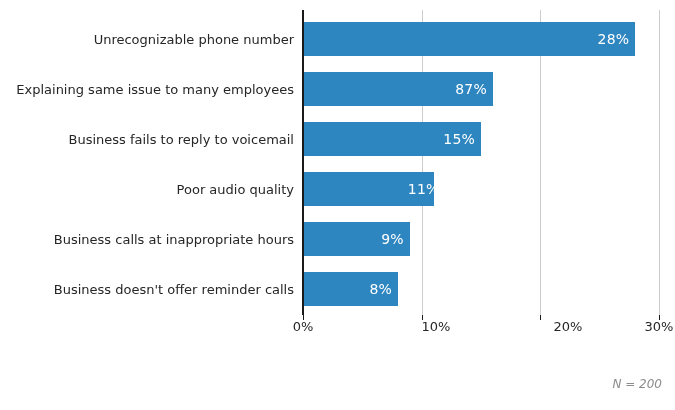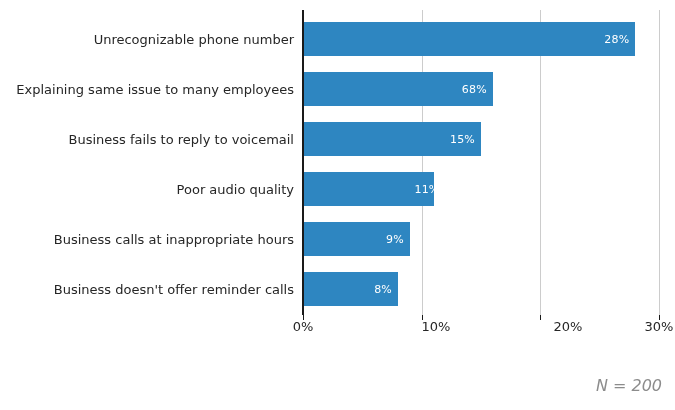--- a/index.html
+++ b/index.html
@@ -58,21 +58,21 @@
     bottom: 0;
     background: #2e86c1;
   }
   .bar-value {
     position: absolute;
     top: 0;
     bottom: 0;
     display: flex;
     align-items: center;
     color: #ffffff;
-    font-size: 11px;
+    font-size: 14px;
     line-height: 1;
     letter-spacing: 0.2px;
   }
 
   
   .cat-label {
     position: absolute;
     right: 381px;  
     width: 300px;
     text-align: right;
@@ -111,21 +111,21 @@
     font-size: 13px;
     line-height: 1;
   }
   #footnote {
     position: absolute;
     top: 378px;
     left: 0;
     width: 662px;
     text-align: right;
     color: #8c8c8c;
-    font-size: 16px;
+    font-size: 12px;
     font-style: italic;
     line-height: 1;
   }
 </style>
 </head>
 <body>
 
 <div id="figure">
 
   <div id="plot-area">
@@ -133,21 +133,21 @@
     <div class="gridline" style="left:237.3px;"></div>
     <div class="gridline" style="left:356px;"></div>
 
     <div class="bar-row" style="top:12px;">
       <div class="bar" style="width:332.3px;"></div>
       <div class="bar-value" style="left:0; width:326.3px; justify-content:flex-end;">28%</div>
     </div>
 
     <div class="bar-row" style="top:62px;">
       <div class="bar" style="width:189.9px;"></div>
-      <div class="bar-value" style="left:0; width:183.9px; justify-content:flex-end;">68%</div>
+      <div class="bar-value" style="left:0; width:183.9px; justify-content:flex-end;">87%</div>
     </div>
 
     <div class="bar-row" style="top:112px;">
       <div class="bar" style="width:178px;"></div>
       <div class="bar-value" style="left:0; width:172px; justify-content:flex-end;">15%</div>
     </div>
 
     <div class="bar-row" style="top:162px;">
       <div class="bar" style="width:130.5px;"></div>
       <div class="bar-value" style="left:0; width:124.5px; justify-content:flex-end;margin-left:12px;">11%</div>

